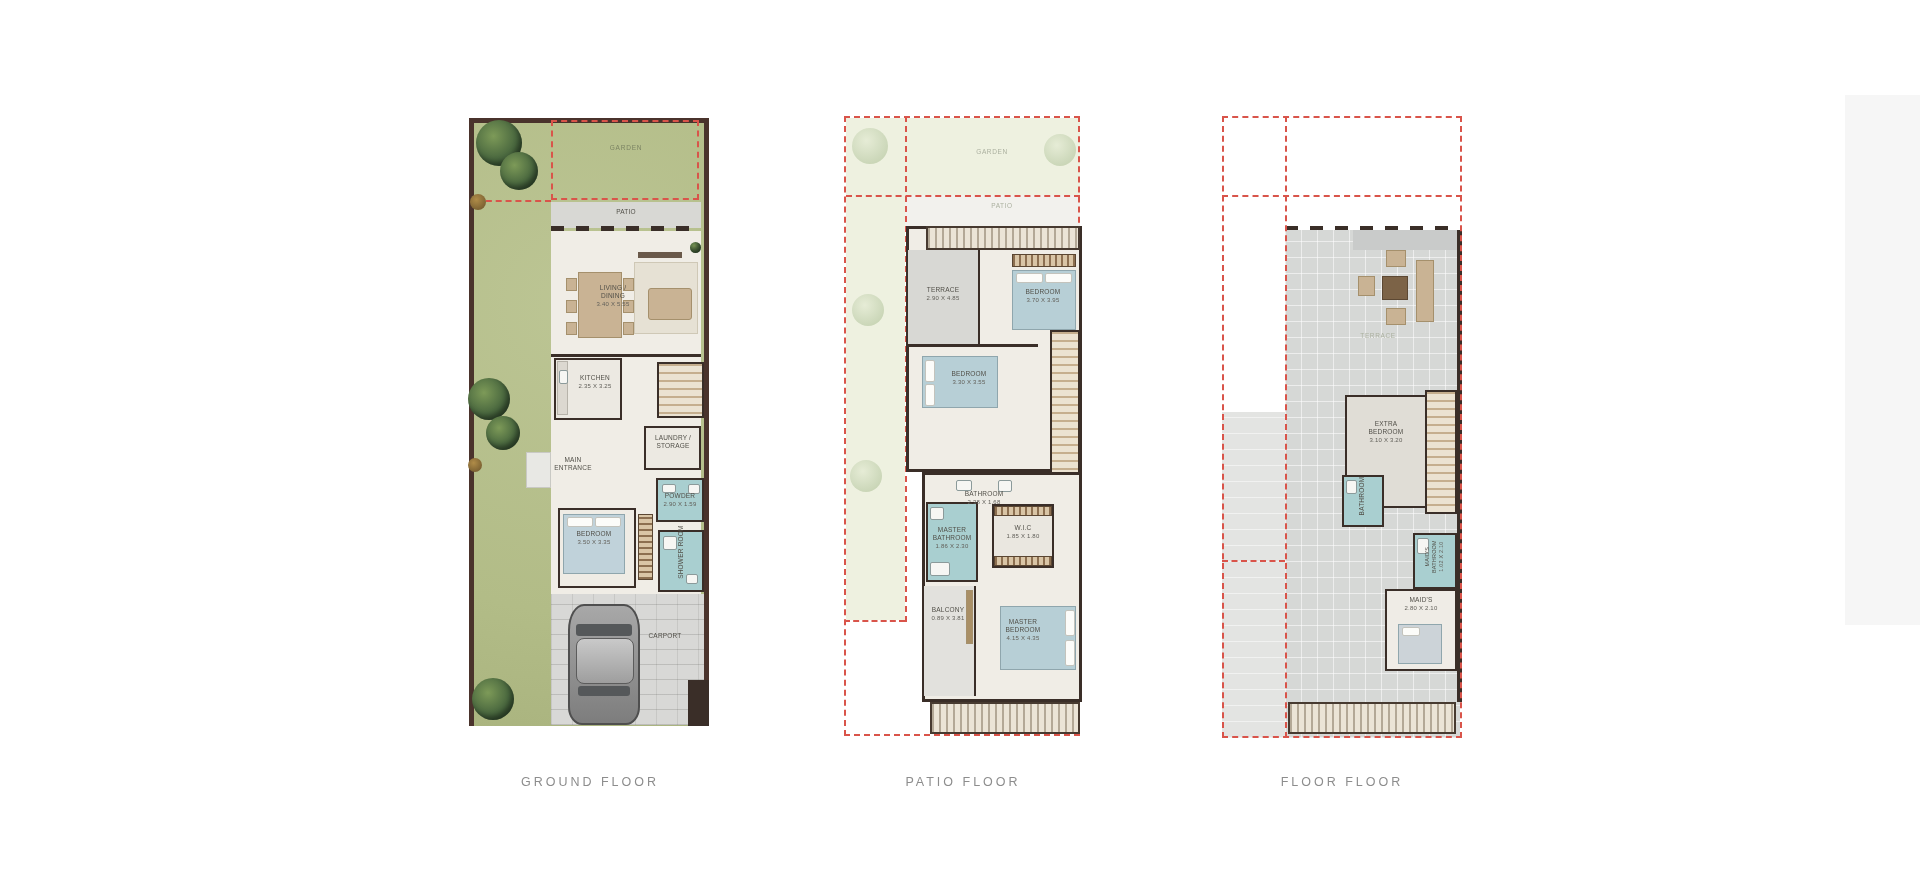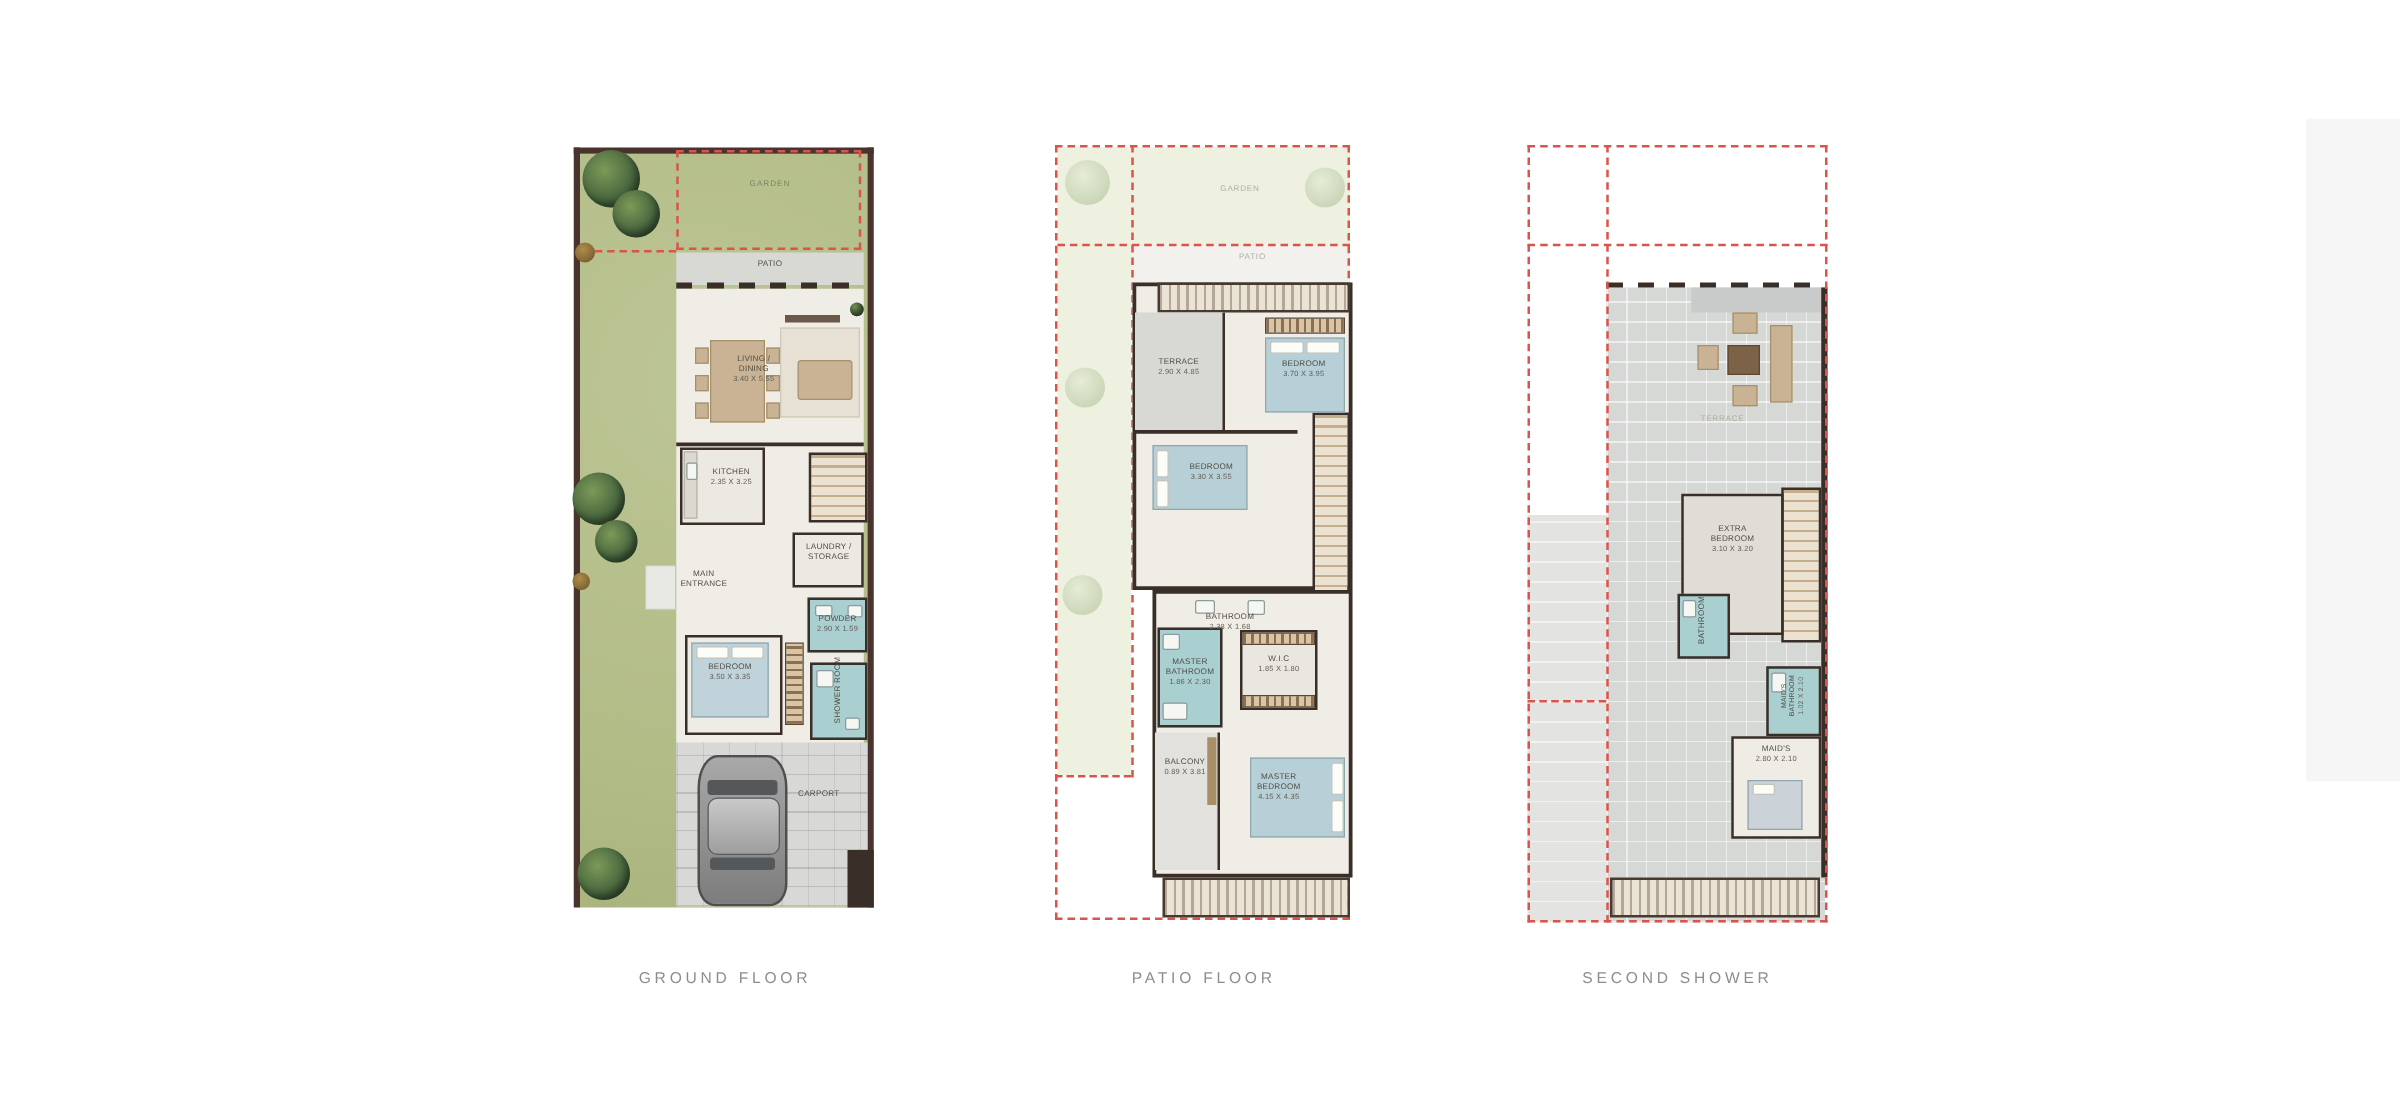--- a/index.html
+++ b/index.html
@@ -66,21 +66,21 @@
         border-radius:16px 16px 14px 14px / 26px 26px 18px 18px;box-sizing:border-box;z-index:5;}
   .carRoof{position:absolute;background:linear-gradient(180deg,#c9c9c9,#9e9e9e);border:1px solid #5c5c5c;
         border-radius:8px;z-index:6;}
   .carGlass{position:absolute;background:#55585a;border-radius:3px;z-index:6;}
 </style>
 </head>
 <body>
 
 <div class="canvas">
 
-  <div class="plan" style="left:456px;width:248px;">
+  <div class="plan" style="left:466px;width:248px;">
 
     <div class="abs green" style="left:3px;top:6px;width:240px;height:608px;border-left:5px solid #4a332c;border-top:5px solid #4a332c;border-right:5px solid #4a332c;box-sizing:border-box;"></div>
 
     <div class="dashR" style="left:85px;top:8px;width:148px;height:80px;"></div>
     <div class="lbl gard" style="left:105px;top:32px;width:110px;">
         <span class="nm">GARDEN</span>
       </div>
     <div class="dashH" style="left:10px;top:88px;width:75px;"></div>
 
     <div class="abs grayfloor" style="left:85px;top:90px;width:150px;height:26px;"></div>
@@ -317,17 +317,17 @@
 
     <div class="room" style="left:167px;top:477px;width:72px;height:82px;background:#efece6;"></div>
     <div class="lbl" style="left:175px;top:484px;width:56px;">
       <span class="nm">MAID'S</span>
       <span class="dm">2.80 X 2.10</span>
     </div>
     <div class="bed" style="left:180px;top:512px;width:44px;height:40px;background:#ccd3d8;"></div>
     <div class="pillow" style="left:184px;top:515px;width:16px;height:7px;"></div>
 
     <div class="louver" style="left:70px;top:590px;width:168px;height:32px;"></div>
-    <div class="title">SECOND SHOWER</div>
+    <div class="title">FLOOR FLOOR</div>
   </div>
 
   <div class="abs" style="left:1845px;top:95px;width:75px;height:530px;background:#f6f6f6;"></div>
 </div>
 
 </body></html>

